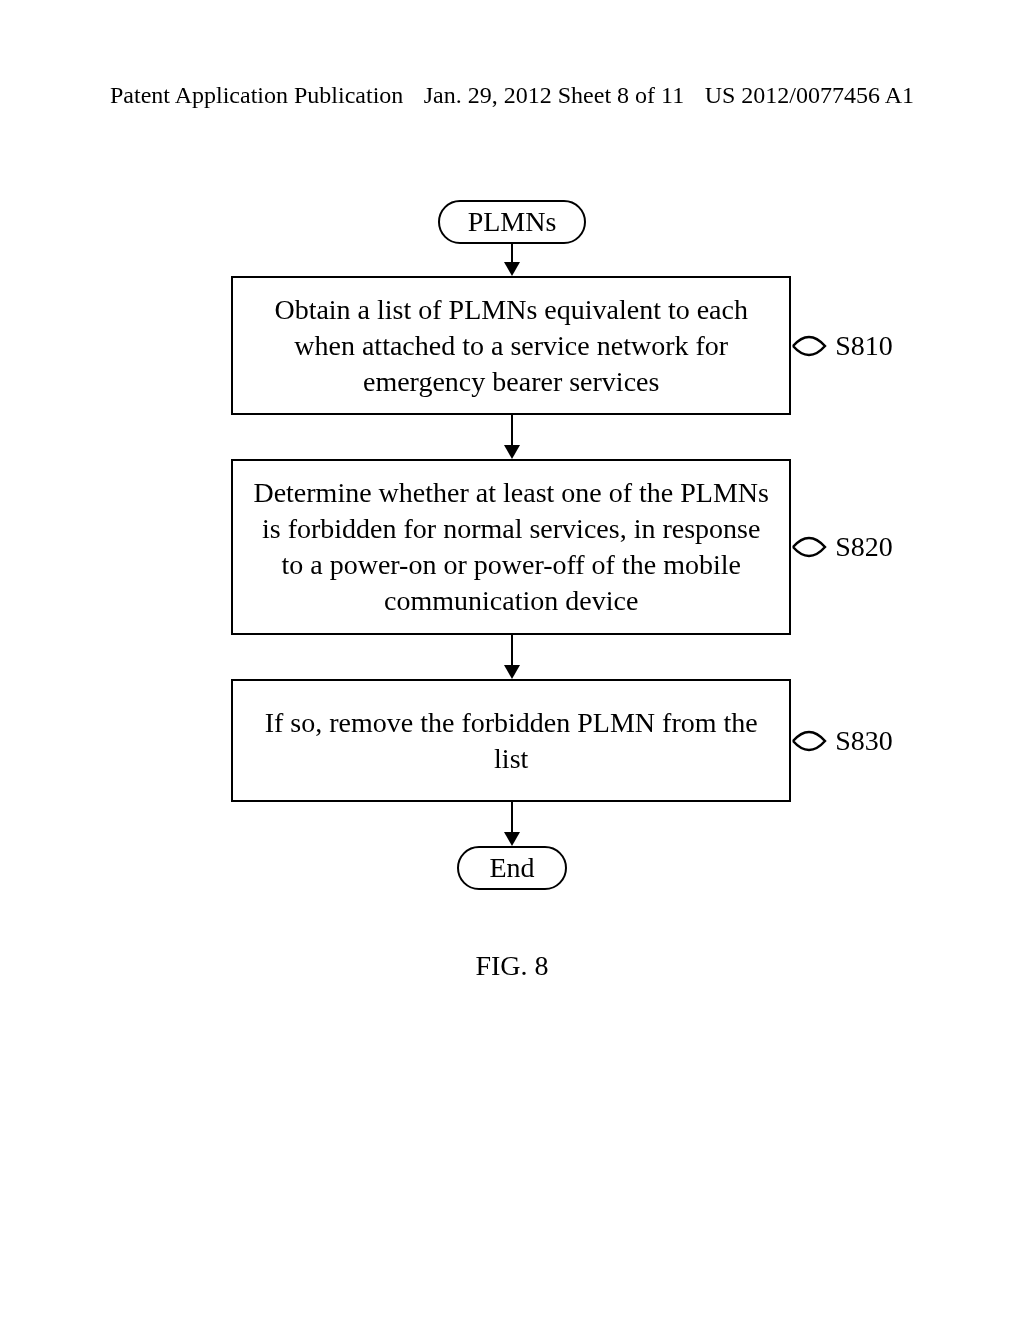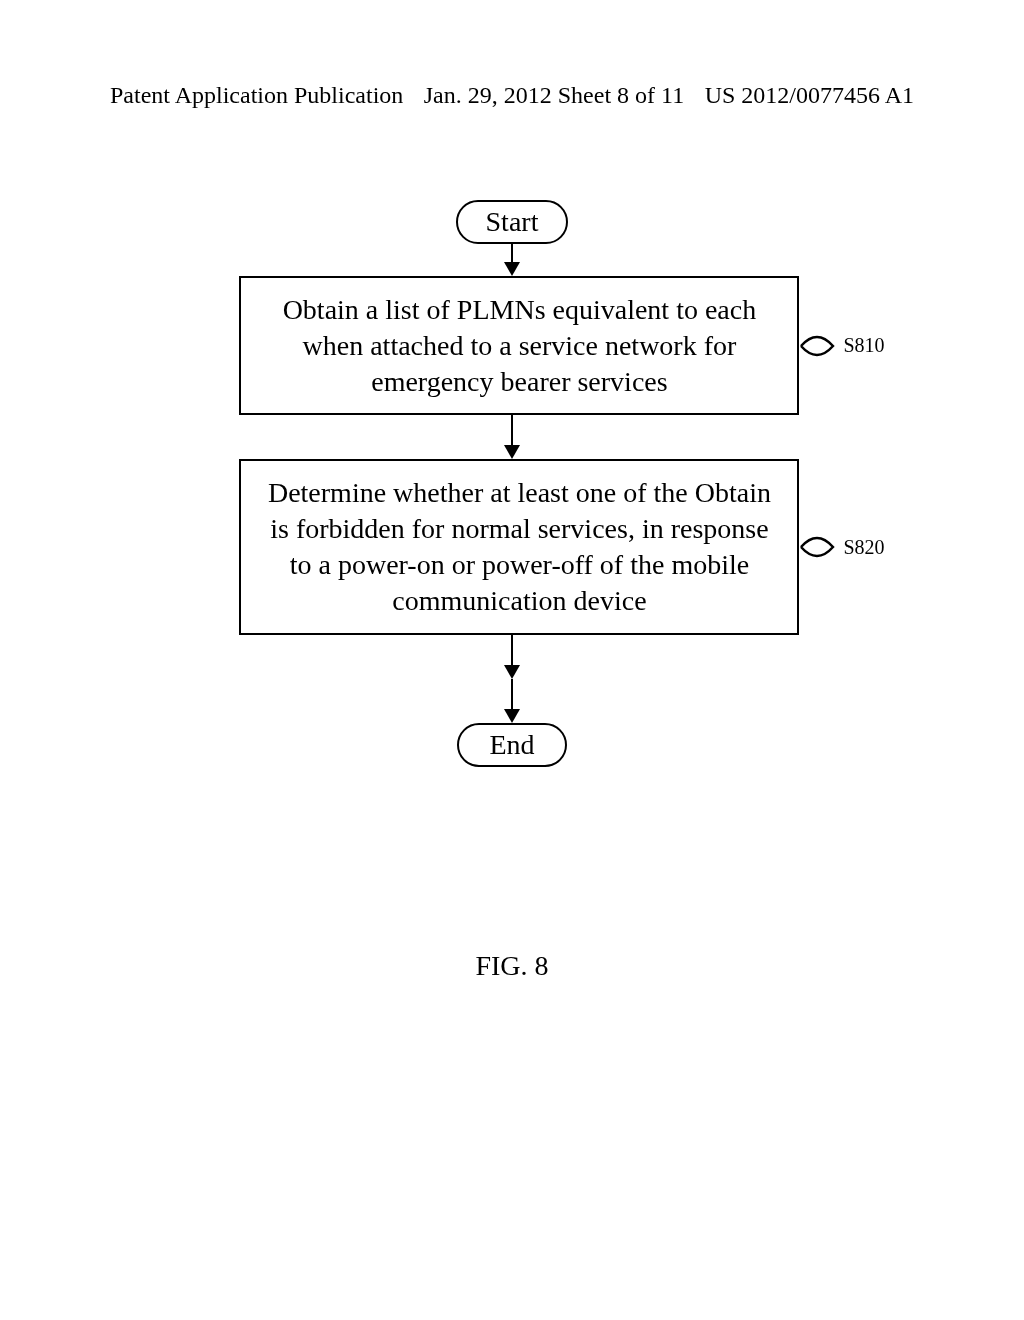--- a/index.html
+++ b/index.html
@@ -63,21 +63,21 @@
   .step-box {
     border: 2.5px solid #000;
     background: #fff;
     font-size: 28px;
     text-align: center;
     padding: 14px 16px;
     width: 560px;
     line-height: 1.28;
   }
   .step-label {
-    font-size: 20px;
+    font-size: 28px;
     margin-left: 8px;
     white-space: nowrap;
   }
   .connector {
     display: inline-block;
     vertical-align: middle;
   }
   .connector svg { display: block; }
   .fig-caption {
     position: absolute;
@@ -93,21 +93,21 @@
 <div class="header">
   <span class="left">Patent Application Publication</span>
   <span class="center">Jan. 29, 2012  Sheet 8 of 11</span>
   <span class="right">US 2012/0077456 A1</span>
 </div>
 
 <div class="chart-area">
   <div class="flow">
 
     <div class="terminator">
-      <span>Start</span>
+      <span>PLMNs</span>
     </div>
 
     <div class="arrow-wrap">
       <div class="arrow-stem" style="height:18px"></div>
       <div class="arrow-head"></div>
     </div>
 
     <div class="step-row">
       <div class="step-box">
         <span>Obtain a list of PLMNs equivalent to each when attached to a service network for emergency bearer services</span>
@@ -120,35 +120,46 @@
       <span class="step-label">S810</span>
     </div>
 
     <div class="arrow-wrap">
       <div class="arrow-stem" style="height:30px"></div>
       <div class="arrow-head"></div>
     </div>
 
     <div class="step-row">
       <div class="step-box">
-        <span>Determine whether at least one of the Obtain is forbidden for normal services, in response to a power-on or power-off of the mobile communication device</span>
+        <span>Determine whether at least one of the PLMNs is forbidden for normal services, in response to a power-on or power-off of the mobile communication device</span>
       </div>
       <span class="connector">
         <svg width="36" height="40">
             <path d="M2 20 Q 18 2 34 20 Q 18 38 2 20" fill="none" stroke="#000" stroke-width="2.5"></path>
           </svg>
       </span>
       <span class="step-label">S820</span>
     </div>
 
     <div class="arrow-wrap">
       <div class="arrow-stem" style="height:30px"></div>
       <div class="arrow-head"></div>
     </div>
 
+    <div class="step-row">
+      <div class="step-box" style="padding:24px 16px">
+        <span>If so, remove the forbidden PLMN from the list</span>
+      </div>
+      <span class="connector">
+        <svg width="36" height="40">
+            <path d="M2 20 Q 18 2 34 20 Q 18 38 2 20" fill="none" stroke="#000" stroke-width="2.5"></path>
+          </svg>
+      </span>
+      <span class="step-label">S830</span>
+    </div>
 
     <div class="arrow-wrap">
       <div class="arrow-stem" style="height:30px"></div>
       <div class="arrow-head"></div>
     </div>
 
     <div class="terminator">
       <span>End</span>
     </div>
 

